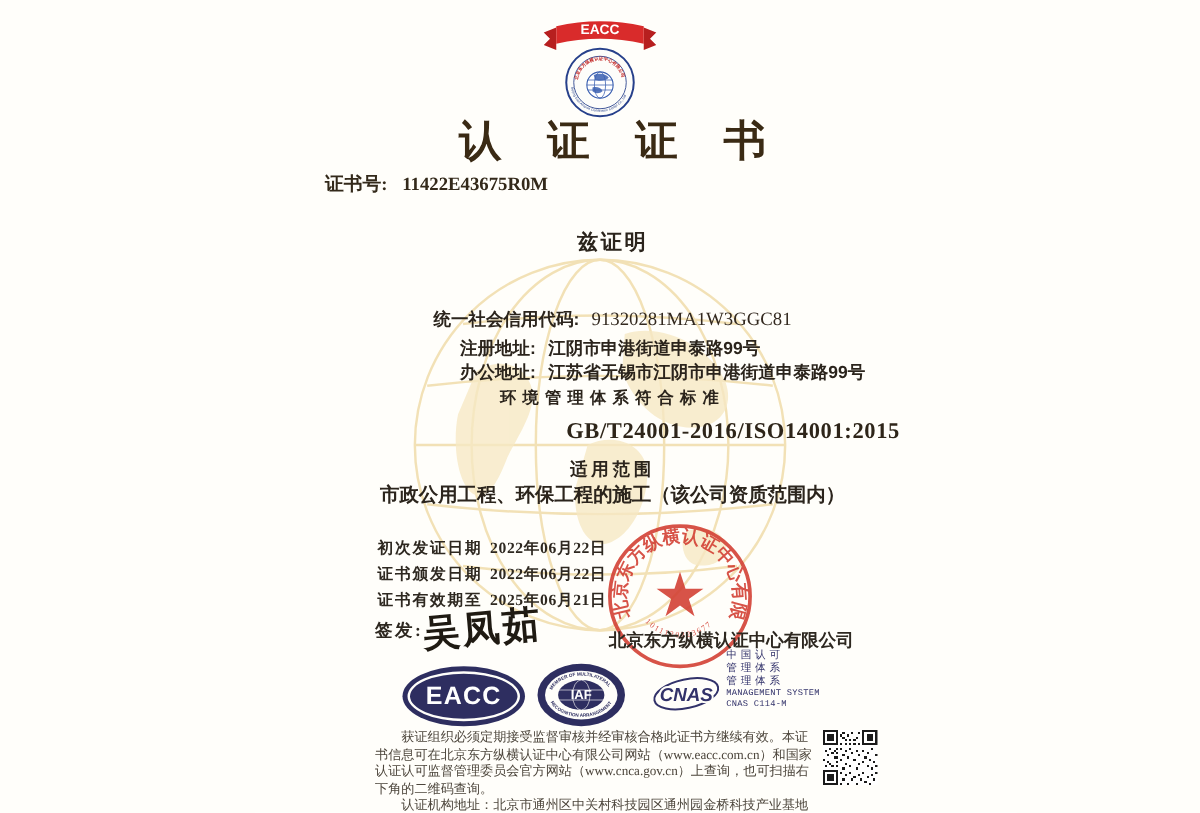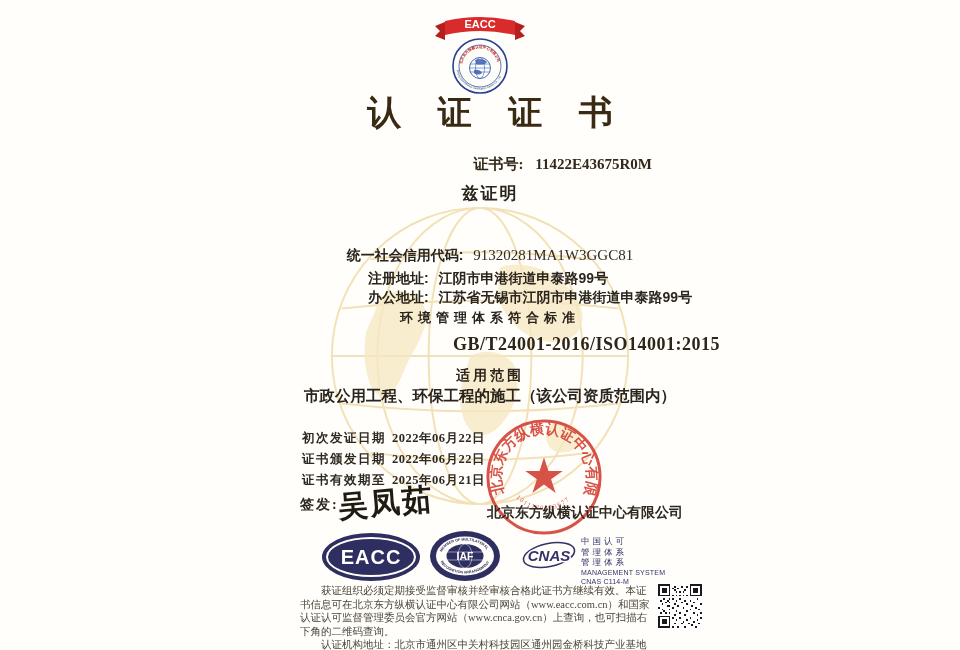--- a/index.html
+++ b/index.html
@@ -16,21 +16,21 @@
 
   .watermark { position:absolute; left:322px; top:198px; width:316px; height:316px; opacity:.45; }
 
   .header-logo { position:absolute; left:433px; top:12px; width:94px; height:84px; }
 
   .title {
     top:90px; font-size:34px; font-weight:bold; color:#3a2a14;
     letter-spacing:14px; padding-left:14px; white-space:nowrap;
   }
   .cert-no {
-    position:absolute; left:260px; top:155px; width:392px; text-align:right;
+    position:absolute; left:260px; top:138px; width:392px; text-align:left;
     font-size:15px; font-weight:bold; color:#33291a; white-space:nowrap;
   }
   .cert-no .val { margin-left:8px; }
 
   .certify { top:182px; font-size:17px; font-weight:bold; color:#2b241c; letter-spacing:2px; }
   .company { top:203px; font-size:27px; font-weight:bold; color:#242019; letter-spacing:1px; white-space:nowrap; }
   .credit  { top:247px; font-size:15px; white-space:nowrap; }
   .credit .lab { font-weight:bold; font-family:"Liberation Sans","DejaVu Sans",sans-serif; font-size:14px; color:#2b241c; }
   .credit .val { margin-left:6px; font-size:15px; color:#33291f; }
 
@@ -68,22 +68,22 @@
     display:flex; align-items:center; justify-content:center;
   }
   .eacc-oval::after { content:""; position:absolute; inset:4px; border:2.5px solid #fffefa; border-radius:50%; }
   .eacc-oval span {
     color:#ffffff; font-weight:bold; font-size:20px; letter-spacing:1px;
     font-family:"Liberation Sans","DejaVu Sans",sans-serif;
   }
   .iaf-logo  { position:absolute; left:428px; top:529px; width:74px; height:54px; }
   .cnas-swoosh { position:absolute; left:521px; top:534px; width:56px; height:44px; }
   .cnas-text {
-    position:absolute; left:581px; top:536px; width:110px;
-    color:#32326a; font-family:Liberation Sans, sans-serif;
+    position:absolute; left:581px; top:519px; width:110px;
+    color:#32326a; font-family:Liberation Mono, monospace;
   }
   .cnas-text .cn { font-size:8.5px; line-height:10.5px; letter-spacing:3px; }
   .cnas-text .en { font-size:7px; line-height:9px; letter-spacing:.2px; }
 
   .fine-print {
     position:absolute; left:300px; top:584px; width:354px;
     font-size:10.5px; line-height:13.5px; color:#4c453b; text-align:left;
   }
   .fine-print p { text-indent:2em; }
 

